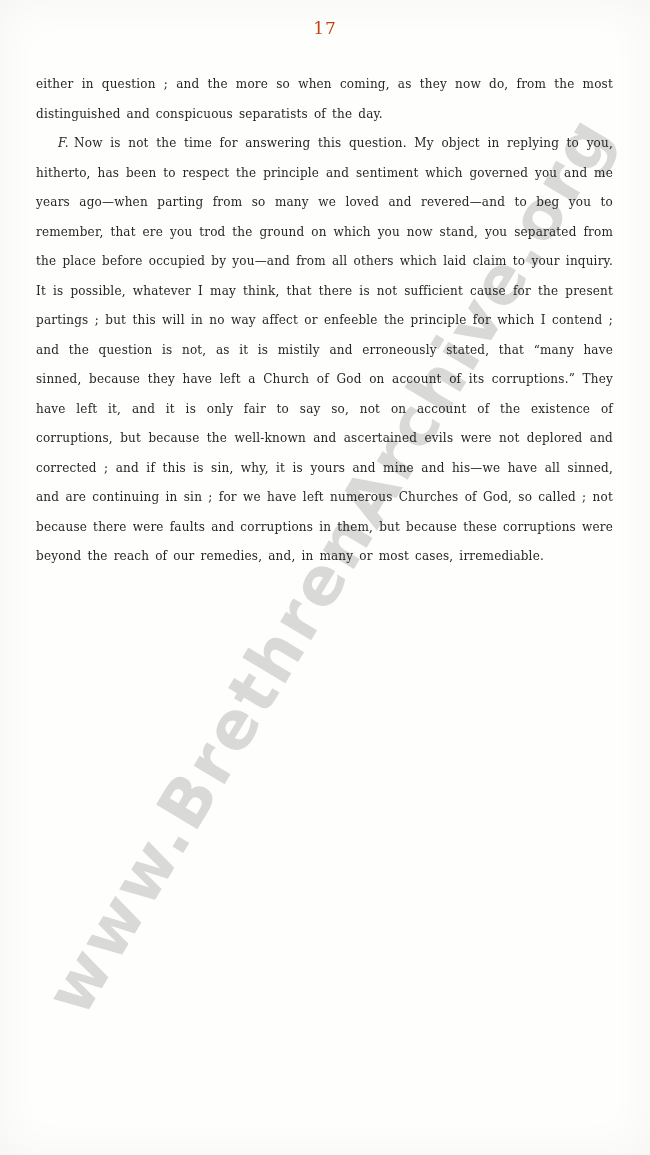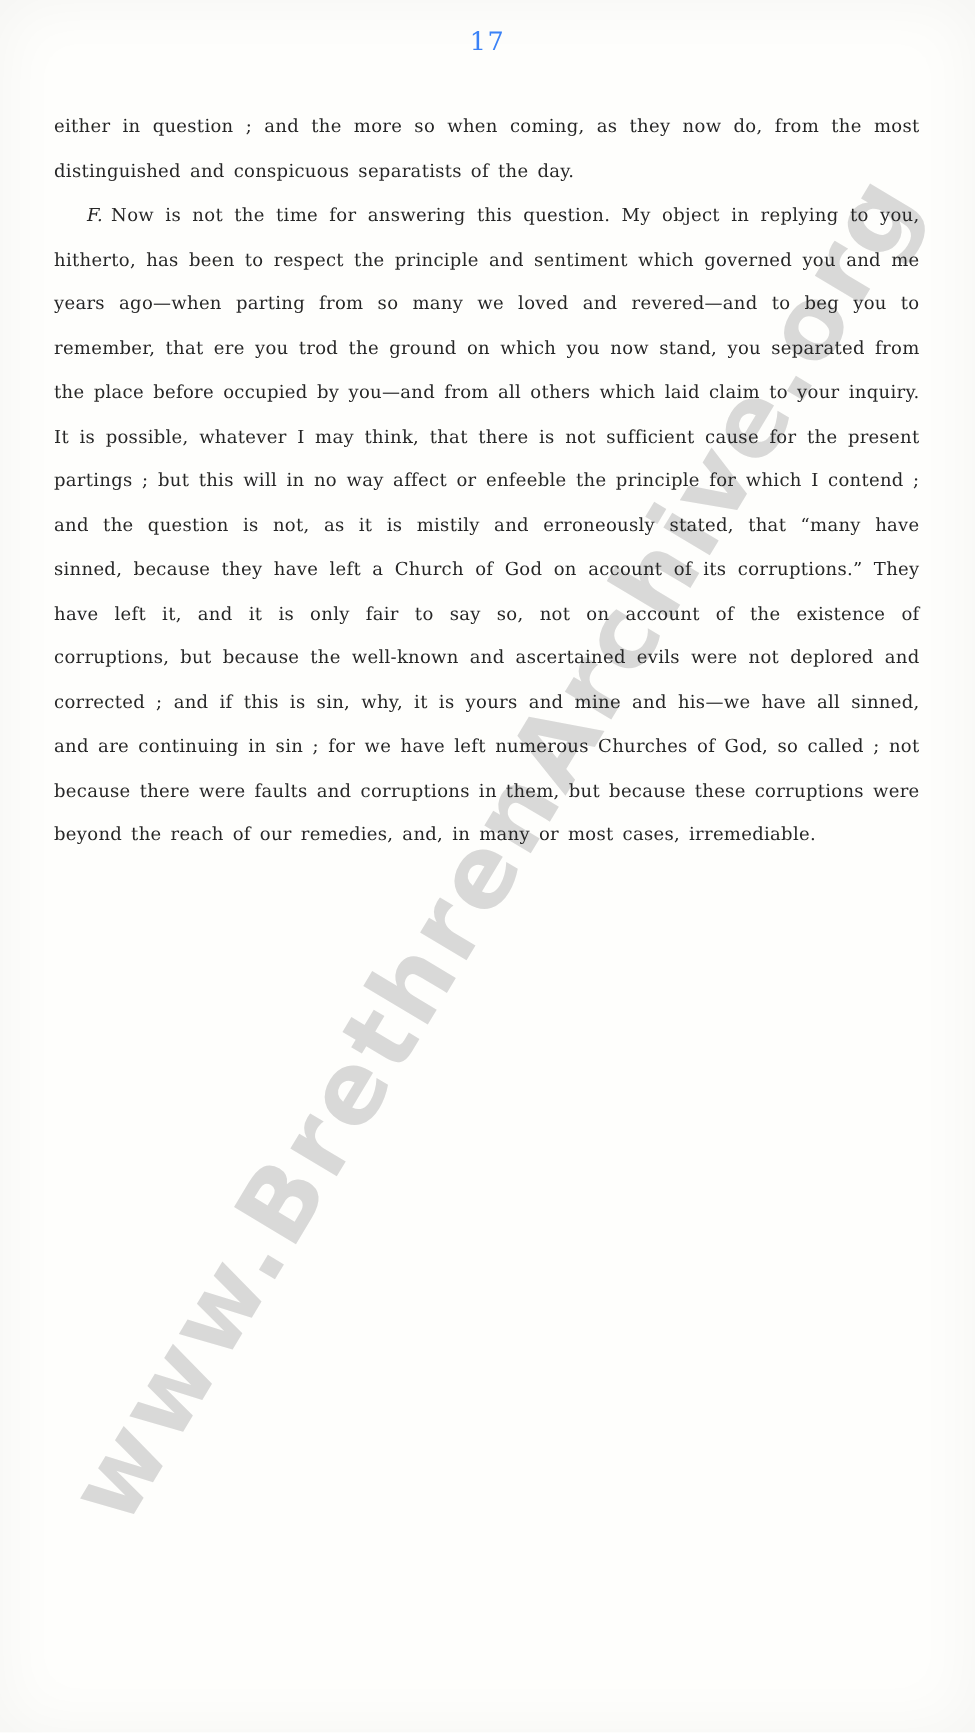--- a/index.html
+++ b/index.html
@@ -20,21 +20,21 @@
     box-shadow: inset 0 0 45px rgba(0,0,0,0.045);
   }
   .page-number {
     position: absolute;
     top: 18px;
     left: 0;
     width: 100%;
     text-align: center;
     font-size: 17px;
     letter-spacing: 1px;
-    color: #3b82f6;
+    color: #c2410c;
     z-index: 2;
   }
   .body-text {
     position: absolute;
     top: 70px;
     left: 36px;
     right: 37px;
     text-align: justify;
     font-size: 12px;
     line-height: 29.5px;

